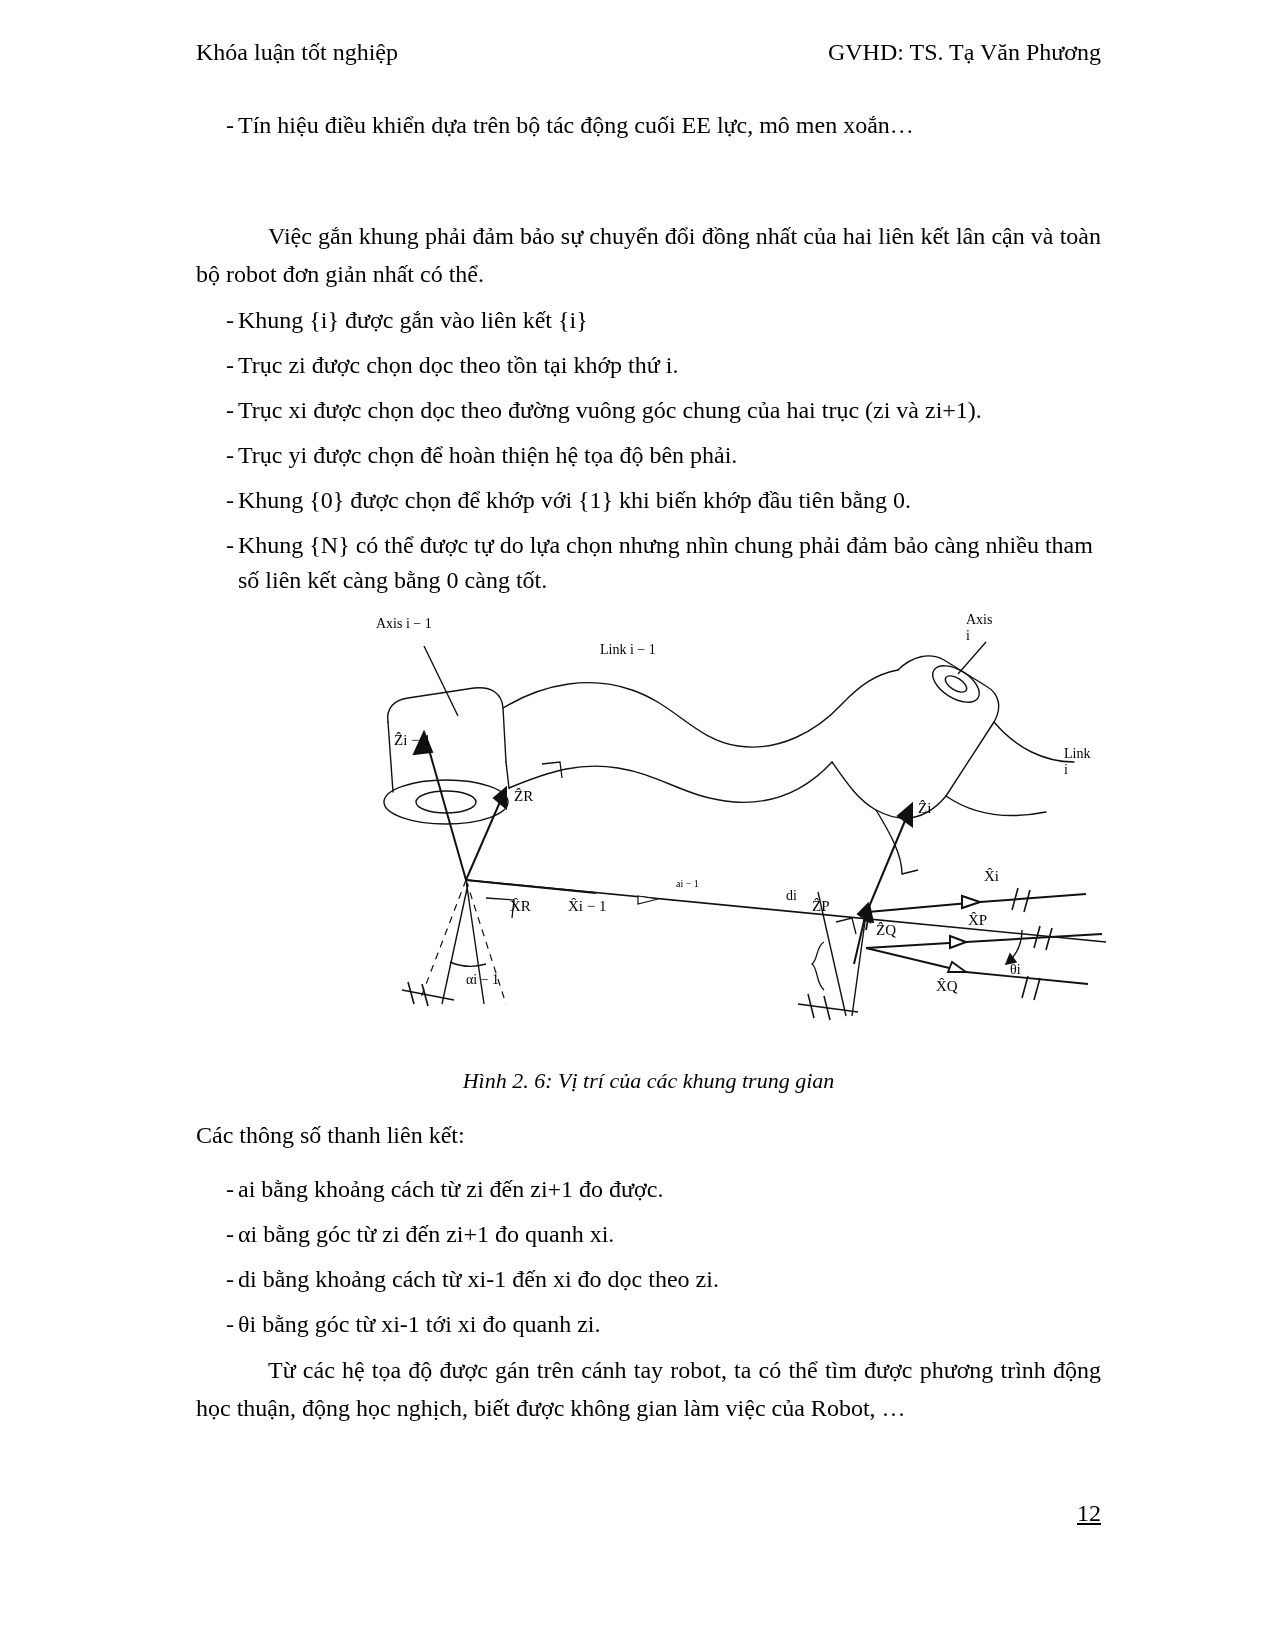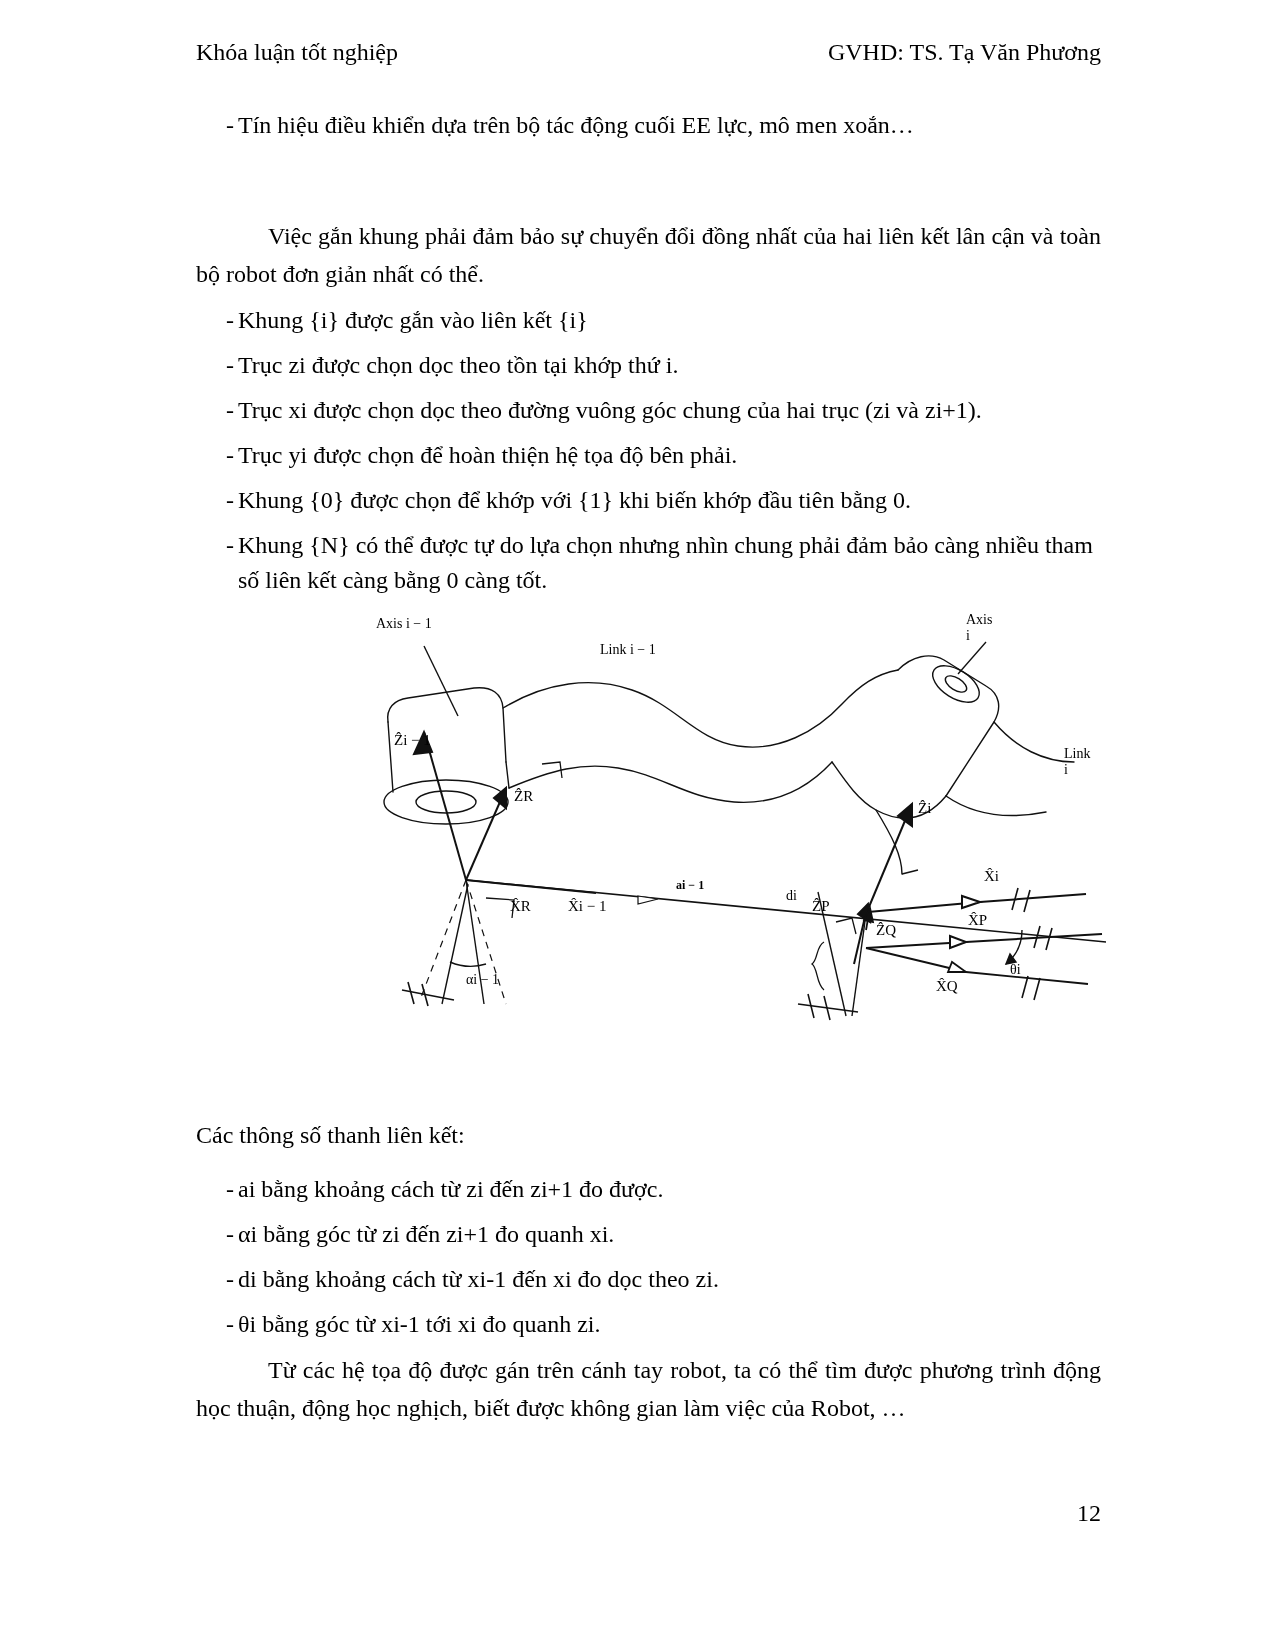--- a/index.html
+++ b/index.html
@@ -89,20 +89,21 @@
     position: absolute;
     left: 0;
     font-size: 24px;
     white-space: nowrap;
   }
   .page-number {
     position: absolute;
     right: 0;
     bottom: 64px;
     font-size: 24px;
+    text-decoration: underline;
   }
 
   
   .figure {
     position: absolute;
     left: 150px;
     top: 612px;
     width: 640px;
     height: 420px;
   }
@@ -300,26 +301,27 @@
       <div style="position:absolute; left:572px; top:188px; font-size:15px;">Ẑi</div>
       <div style="position:absolute; left:466px; top:286px; font-size:15px;">ẐP</div>
       <div style="position:absolute; left:530px; top:310px; font-size:15px;">ẐQ</div>
 
       <div style="position:absolute; left:164px; top:286px; font-size:15px;">X̂R</div>
       <div style="position:absolute; left:222px; top:286px; font-size:15px;">X̂i − 1</div>
       <div style="position:absolute; left:638px; top:256px; font-size:15px;">X̂i</div>
       <div style="position:absolute; left:622px; top:300px; font-size:15px;">X̂P</div>
       <div style="position:absolute; left:590px; top:366px; font-size:15px;">X̂Q</div>
 
-      <div style="position:absolute; left:330px; top:266px; font-size:12px;font-weight:bold;">ai − 1</div>
+      <div style="position:absolute; left:330px; top:266px; font-size:10px;">ai − 1</div>
       <div style="position:absolute; left:440px; top:276px; font-size:14px;">di</div>
       <div style="position:absolute; left:120px; top:360px; font-size:14px;">αi − 1</div>
       <div style="position:absolute; left:664px; top:350px; font-size:14px;">θi</div>
     </div>
 
+    <div class="caption" style="top:1068px;">Hình 2. 6: Vị trí của các khung trung gian</div>
 
     <div class="plain-line" style="top:1122px;">Các thông số thanh liên kết:</div>
 
     <div class="bullet-row" style="top:1172px; left:0; width:905px;">
       <span class="dash">-</span>
       <span class="btext">ai bằng khoảng cách từ zi đến zi+1 đo được.</span>
     </div>
     <div class="bullet-row" style="top:1217px; left:0; width:905px;">
       <span class="dash">-</span>
       <span class="btext">αi bằng góc từ zi đến zi+1 đo quanh xi.</span>

